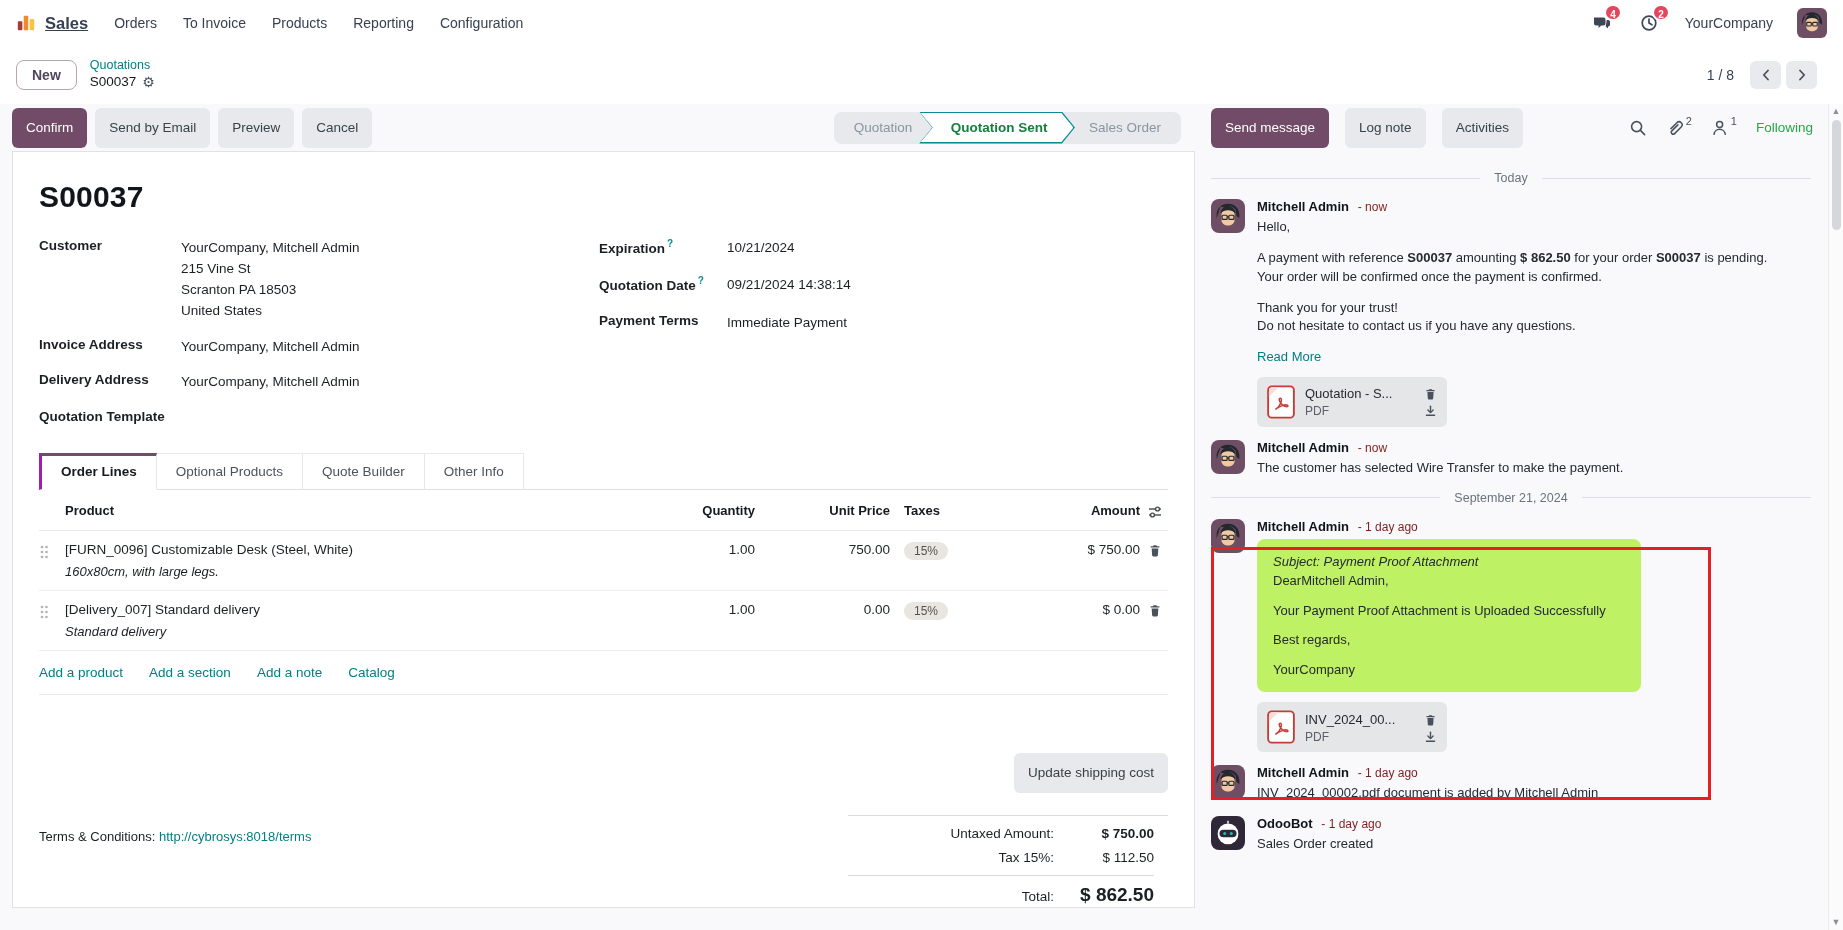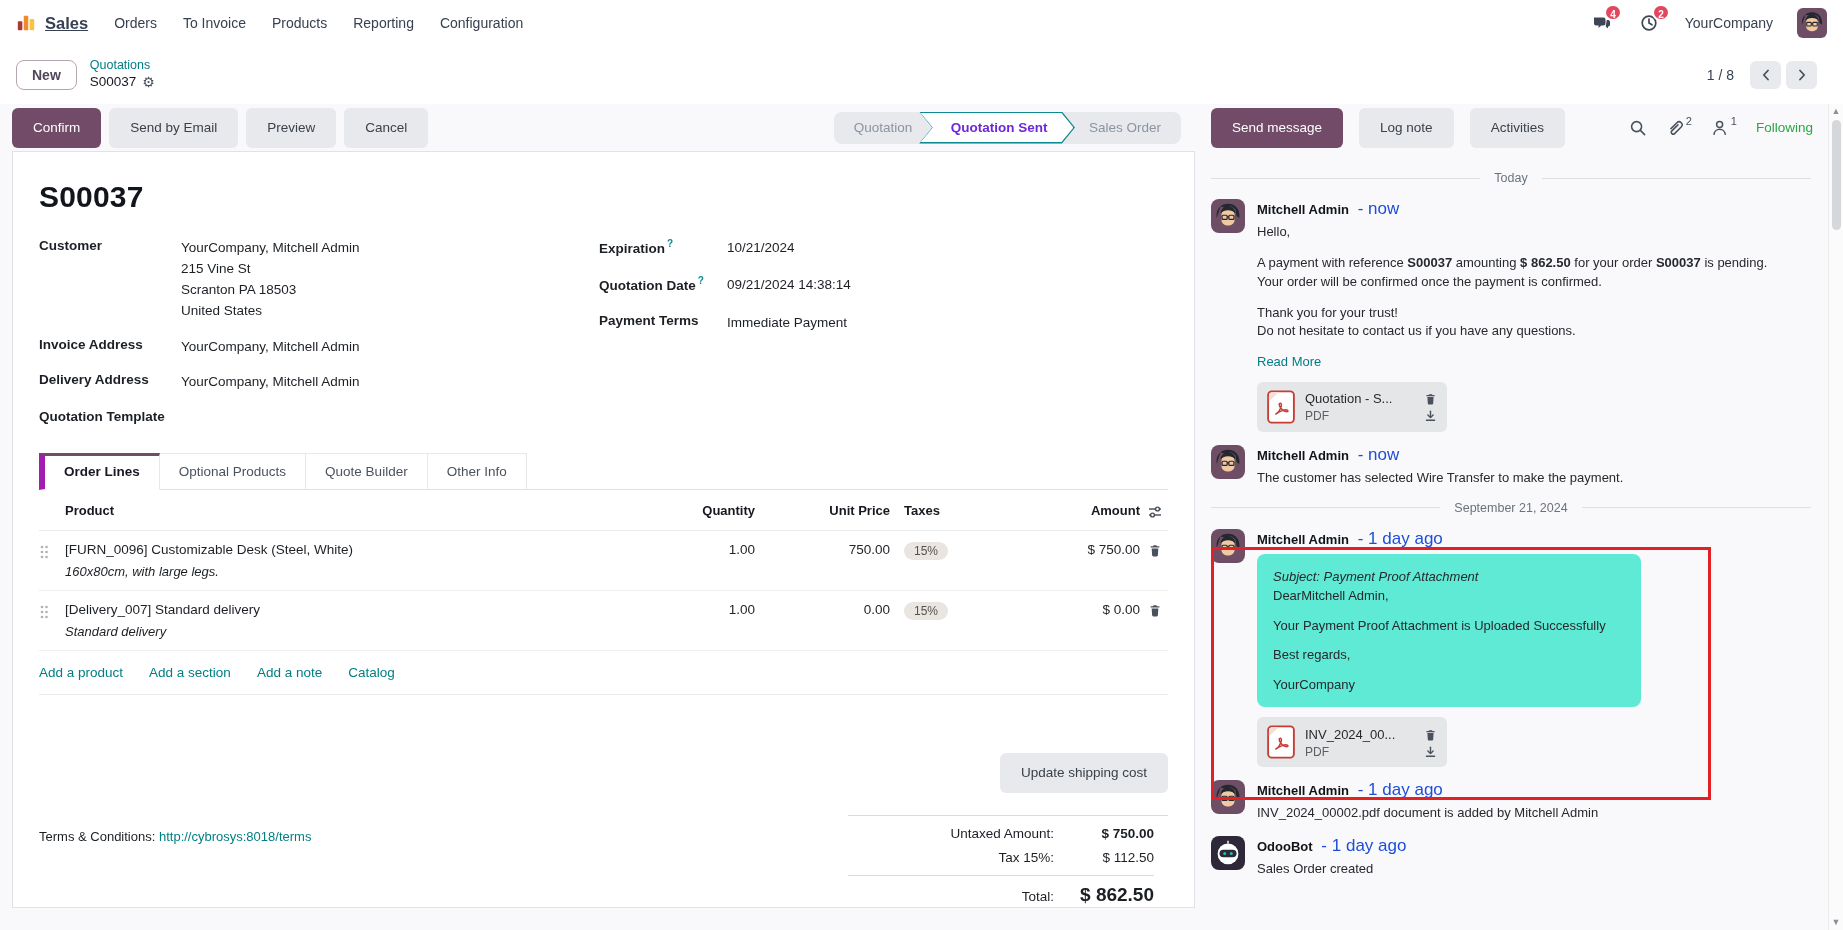--- a/index.html
+++ b/index.html
@@ -39,38 +39,38 @@
   .bc-gear { font-size:14px; color:#49515c; cursor:pointer; }
   .bc-pager { margin-left:auto; display:flex; align-items:center; gap:16px; }
   .pager-count { font-size:14px; color:#374151; }
   .pager-btns { display:flex; gap:5px; }
   .pager-btn { width:31px; height:28px; border:none; background:#e8eaee; border-radius:6px;
                display:flex; align-items:center; justify-content:center; cursor:pointer; color:#374151; }
 
   
   .control-row { height:47px; background:#f9f9fb; display:flex; align-items:center; padding-left:12px; }
   .cp-left { width:1187px; display:flex; align-items:center; gap:8px; padding-right:18px; flex:none; }
-  .btn { height:40px; padding:0 21px; border:none; border-radius:6px; font-size:13.5px; font-weight:500;
+  .btn { height:40px; padding:0 14px; border:none; border-radius:6px; font-size:13.5px; font-weight:500;
          font-family:inherit; cursor:pointer; white-space:nowrap; }
   .btn-primary { background:#714B67; color:#fff; }
   .btn-secondary { background:#e7e9ed; color:#3a4149; }
 
   .statusbar { margin-left:auto; display:flex; align-items:center; background:#e7e9ed;
                border-radius:8px; height:32px; }
   .sb-step { padding:0 20px; font-size:13.5px; color:#8b94a1; line-height:32px; font-weight:500; cursor:pointer; white-space:nowrap; }
   .sb-active-outer {
     height:32px;
     clip-path: polygon(0 0, calc(100% - 13px) 0, 100% 50%, calc(100% - 13px) 100%, 0 100%, 13px 50%);
     background:#0c8a91; position:relative; margin:0 -6px 0 -13px; z-index:1; cursor:pointer;
   }
   .sb-active-inner {
     height:29px; margin:1.5px;
     clip-path: polygon(0 0, calc(100% - 12px) 0, 100% 50%, calc(100% - 12px) 100%, 0 100%, 12px 50%);
     background:#fff; line-height:29px; padding:0 26px 0 30px;
-    font-weight:700; font-size:13.5px; color:#6d28d9; white-space:nowrap;
+    font-weight:700; font-size:13.5px; color:#15803d; white-space:nowrap;
   }
   .cp-chatter { flex:1; display:flex; align-items:center; gap:16px; margin-left:12px; padding-right:30px; }
   .cp-icons { margin-left:auto; display:flex; align-items:center; gap:19px; }
   .ic-count { position:relative; display:flex; align-items:flex-start; cursor:pointer; }
   .ic-sup { font-size:11px; color:#49515c; margin-left:2px; margin-top:-4px; }
   .following { color:#28a745; font-size:13.5px; font-weight:500; cursor:pointer; }
 
   
   .content { position:relative; height:779px; }
 
@@ -84,21 +84,21 @@
   .flabel { font-weight:700; color:#1c2025; }
   .fvalue { color:#1c2025; line-height:1.5; }
   .addr div { line-height:1.55; }
   .help-sup { color:#0c8a91; font-size:10px; vertical-align:super; margin-left:2px; }
 
   .tabs { display:flex; margin-top:14px; border-bottom:1px solid #dee2e6; }
   .tab { padding:10px 19px; font-size:13.5px; color:#4c535c; background:#fff;
          border:1px solid #e6e8eb; border-bottom:none; cursor:pointer; }
   .tab + .tab { border-left:none; }
   .tab.active { border-top:3px solid #714B67; padding-top:8px; color:#16191f; font-weight:600;
-                margin-bottom:-1px; border-bottom:1px solid #fff; border-left:6px solid #a21caf; }
+                margin-bottom:-1px; border-bottom:1px solid #fff; border-left:3px solid #a21caf; }
 
   .ol-grid { display:grid; grid-template-columns:26px 570px 120px 135px 110px 140px 30px; align-items:start; }
   .ol-head { padding:13px 0 10px; border-bottom:1px solid #e7e9ec; font-weight:700; font-size:13px; color:#16191f; }
   .ol-row { padding:11px 0; border-bottom:1px solid #eceef1; }
   .cell-r { text-align:right; }
   .cell-tax { padding-left:14px; }
   .cell-center { text-align:center; }
   .ol-name { font-size:13.5px; color:#1c2025; }
   .ol-desc { font-style:italic; font-size:13px; color:#1c2025; margin-top:7px; }
   .tax-pill { display:inline-block; background:#e9e5e0; color:#57524b; font-size:12px;
@@ -123,31 +123,31 @@
   .total-value { font-size:19px; font-weight:700; }
 
   
   .chatter { position:absolute; left:1211px; top:12px; width:600px; }
   .divider { display:flex; align-items:center; gap:14px; color:#6a737d; font-size:12.5px; margin:8px 0 14px; }
   .dline { flex:1; height:1px; background:#dcdfe3; }
   .msg { display:flex; gap:12px; margin-bottom:13px; }
   .avatar { width:34px; height:34px; border-radius:8px; overflow:hidden; flex:none; }
   .mbody { flex:1; min-width:0; }
   .mauthor { font-weight:700; color:#101418; font-size:13px; }
-  .mtime { color:#1d4ed8; font-size:17px; margin-left:5px; }
+  .mtime { color:#7f1d1d; font-size:12px; margin-left:5px; }
   .mtext { margin-top:4px; line-height:1.45; color:#26292e; font-size:13px; }
   .gap { height:12px; }
   .read-more { color:#017e84; margin-top:12px; cursor:pointer; font-size:13px; }
   .attach { display:flex; gap:10px; background:#e5e6e8; border-radius:6px; padding:8px 10px;
             margin-top:10px; width:190px; align-items:center; cursor:pointer; }
   .attach-meta { flex:1; min-width:0; }
   .attach-line { display:flex; justify-content:space-between; align-items:flex-end; gap:8px; }
   .attach-name { font-size:13px; color:#26292e; white-space:nowrap; overflow:hidden; }
   .attach-type { font-size:12px; color:#5a6067; margin-top:3px; }
-  .bubble { background:#5eead4; border-radius:8px; padding:13px 16px; width:384px; margin-top:5px;
+  .bubble { background:#bef264; border-radius:8px; padding:13px 16px; width:384px; margin-top:5px;
             line-height:1.5; font-size:13px; color:#26292e; }
   .bubble .gap { height:10px; }
   .subject { font-style:italic; }
 
   
   .annotation { position:absolute; left:1211px; top:396px; width:500px; height:253px;
                 border:3px solid #e32124; pointer-events:none; z-index:20; }
 
   
   .scrollbar { position:absolute; top:104px; right:0; width:15px; height:826px; background:#fbfbfc;

